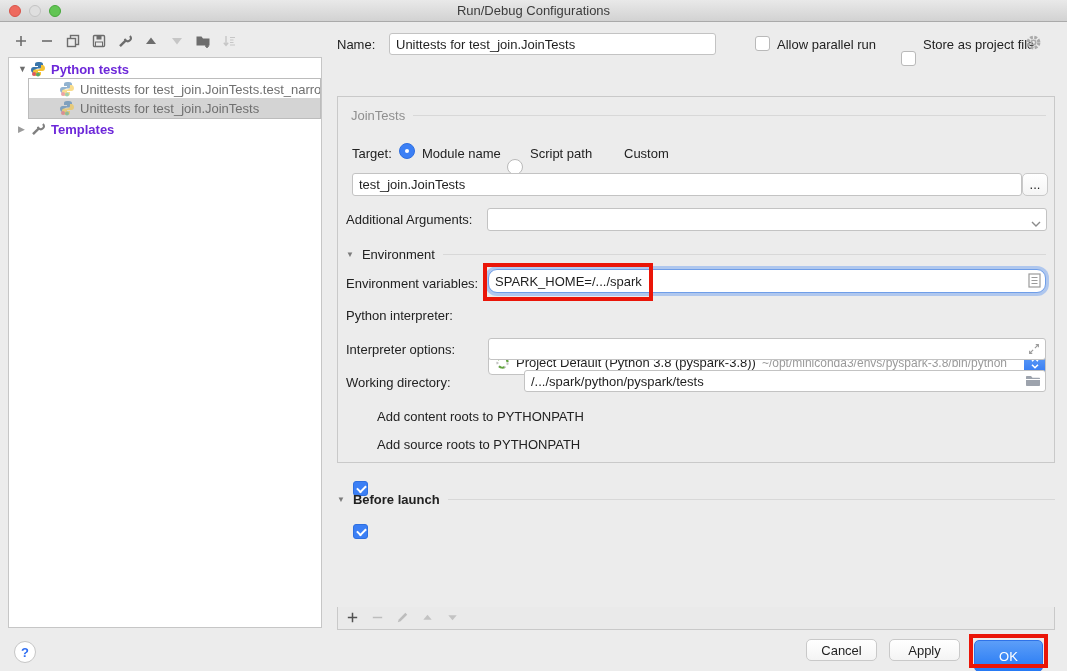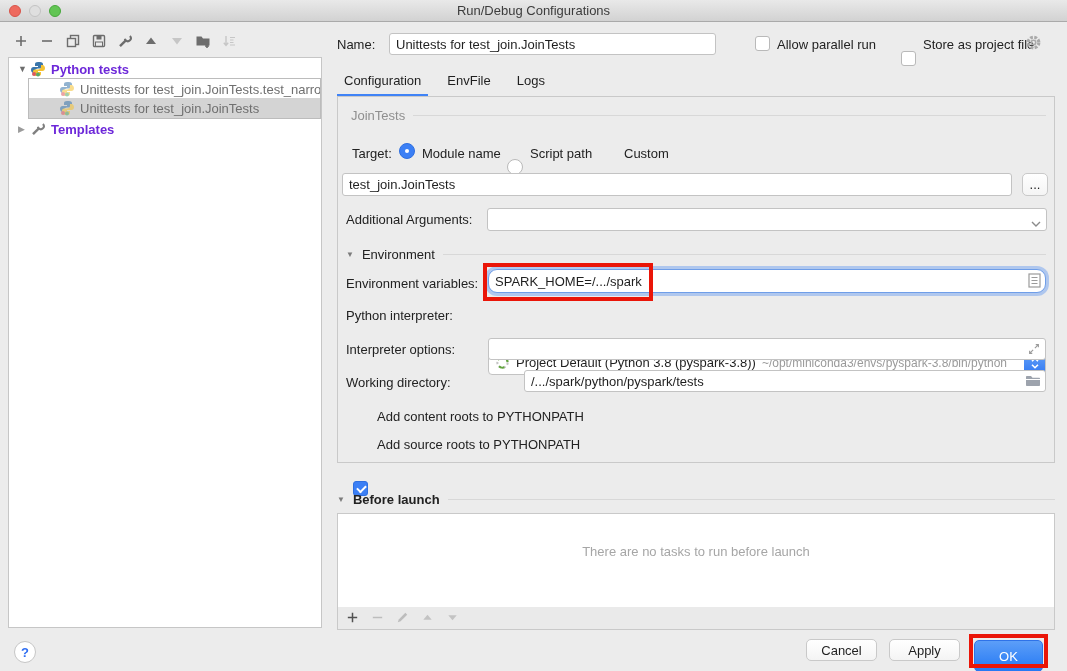--- a/index.html
+++ b/index.html
@@ -187,41 +187,36 @@
     <div class="abs cbx" style="left:755px;top:14px;"></div>
     <div class="abs lblc" style="left:777px;top:15px;">Allow parallel run</div>
     <div class="abs cbx" style="left:901px;top:14px;"></div>
     <div class="abs lblc" style="left:923px;top:15px;">Store as project file</div>
     <span class="abs" style="left:1025px;top:12px;">
       <svg viewBox="0 0 16 16" width="17" height="17">
           <circle cx="8" cy="8" r="5" fill="none" stroke="#a9a9a9" stroke-width="3" stroke-dasharray="2.6 1.35"></circle>
           <circle cx="8" cy="8" r="2.1" fill="none" stroke="#a9a9a9" stroke-width="1.5"></circle>
         </svg></span>
 
-    <div class="abs tabs">
-      <div class="tab active">Configuration</div>
-      <div class="tab">EnvFile</div>
-      <div class="tab">Logs</div>
-    </div>
 
     <div class="abs group">
       <div class="abs sec-row" style="left:13px;right:8px;top:11px;">
         <span class="group-title">JoinTests</span>
         <span class="rule"></span>
       </div>
 
       <div class="abs lblc" style="left:14px;top:49px;">Target:</div>
       <div class="abs rad on" style="left:61px;top:46px;"></div>
       <div class="abs lblc" style="left:84px;top:49px;">Module name</div>
       <div class="abs rad" style="left:169px;top:46px;"></div>
       <div class="abs lblc" style="left:192px;top:49px;">Script path</div>
       <div class="abs rad" style="left:263px;top:46px;"></div>
       <div class="abs lblc" style="left:286px;top:49px;">Custom</div>
 
-      <div class="abs" style="left:4px;top:76px;width:670px;height:23px;">
+      <div class="abs" style="left:14px;top:76px;width:670px;height:23px;">
         <input class="field" value="test_join.JoinTests" style="">
       </div>
       <div class="abs btn" style="left:684px;top:76px;width:26px;height:23px;">...</div>
 
       <div class="abs lblc" style="left:8px;top:115px;">Additional Arguments:</div>
       <div class="abs" style="left:149px;top:111px;width:560px;height:23px;">
         <input class="field" style="padding-right: 22px;">
         <span class="abs" style="right:6px;top:7px;">
           <svg viewBox="0 0 10 6" width="10" height="6">
               <path d="M1 1l4 4 4-4" stroke="#8b8b8b" stroke-width="1.4" fill="none"></path>
@@ -285,23 +280,20 @@
       <div class="abs lblc" style="left:39px;top:312px;">Add content roots to PYTHONPATH</div>
       <div class="abs cbx on" style="left:15px;top:339px;"></div>
       <div class="abs lblc" style="left:39px;top:340px;">Add source roots to PYTHONPATH</div>
     </div>
 
     <div class="abs sec-row" style="left:337px;right:12px;top:470px;">
       <span class="sec-arr">▼</span>
       <span class="lblc" style="font-weight:bold;">Before launch</span>
       <span class="rule"></span>
     </div>
-    <div class="abs bl-box">
-      <div style="text-align:center;margin-top:30px;color:#a6a6a6;">There are no tasks to run before launch</div>
-    </div>
     <div class="abs bl-toolbar">
       <span class="ticon16">
         <svg viewBox="0 0 16 16" width="15" height="15">
             <path d="M8 3v10M3 8h10" stroke="#525252" stroke-width="1.6" fill="none"></path>
           </svg></span>
       <span class="ticon16">
         <svg viewBox="0 0 16 16" width="15" height="15">
             <path d="M3 8h10" stroke="#bdbdbd" stroke-width="1.6"></path>
           </svg></span>
       <span class="ticon16">

